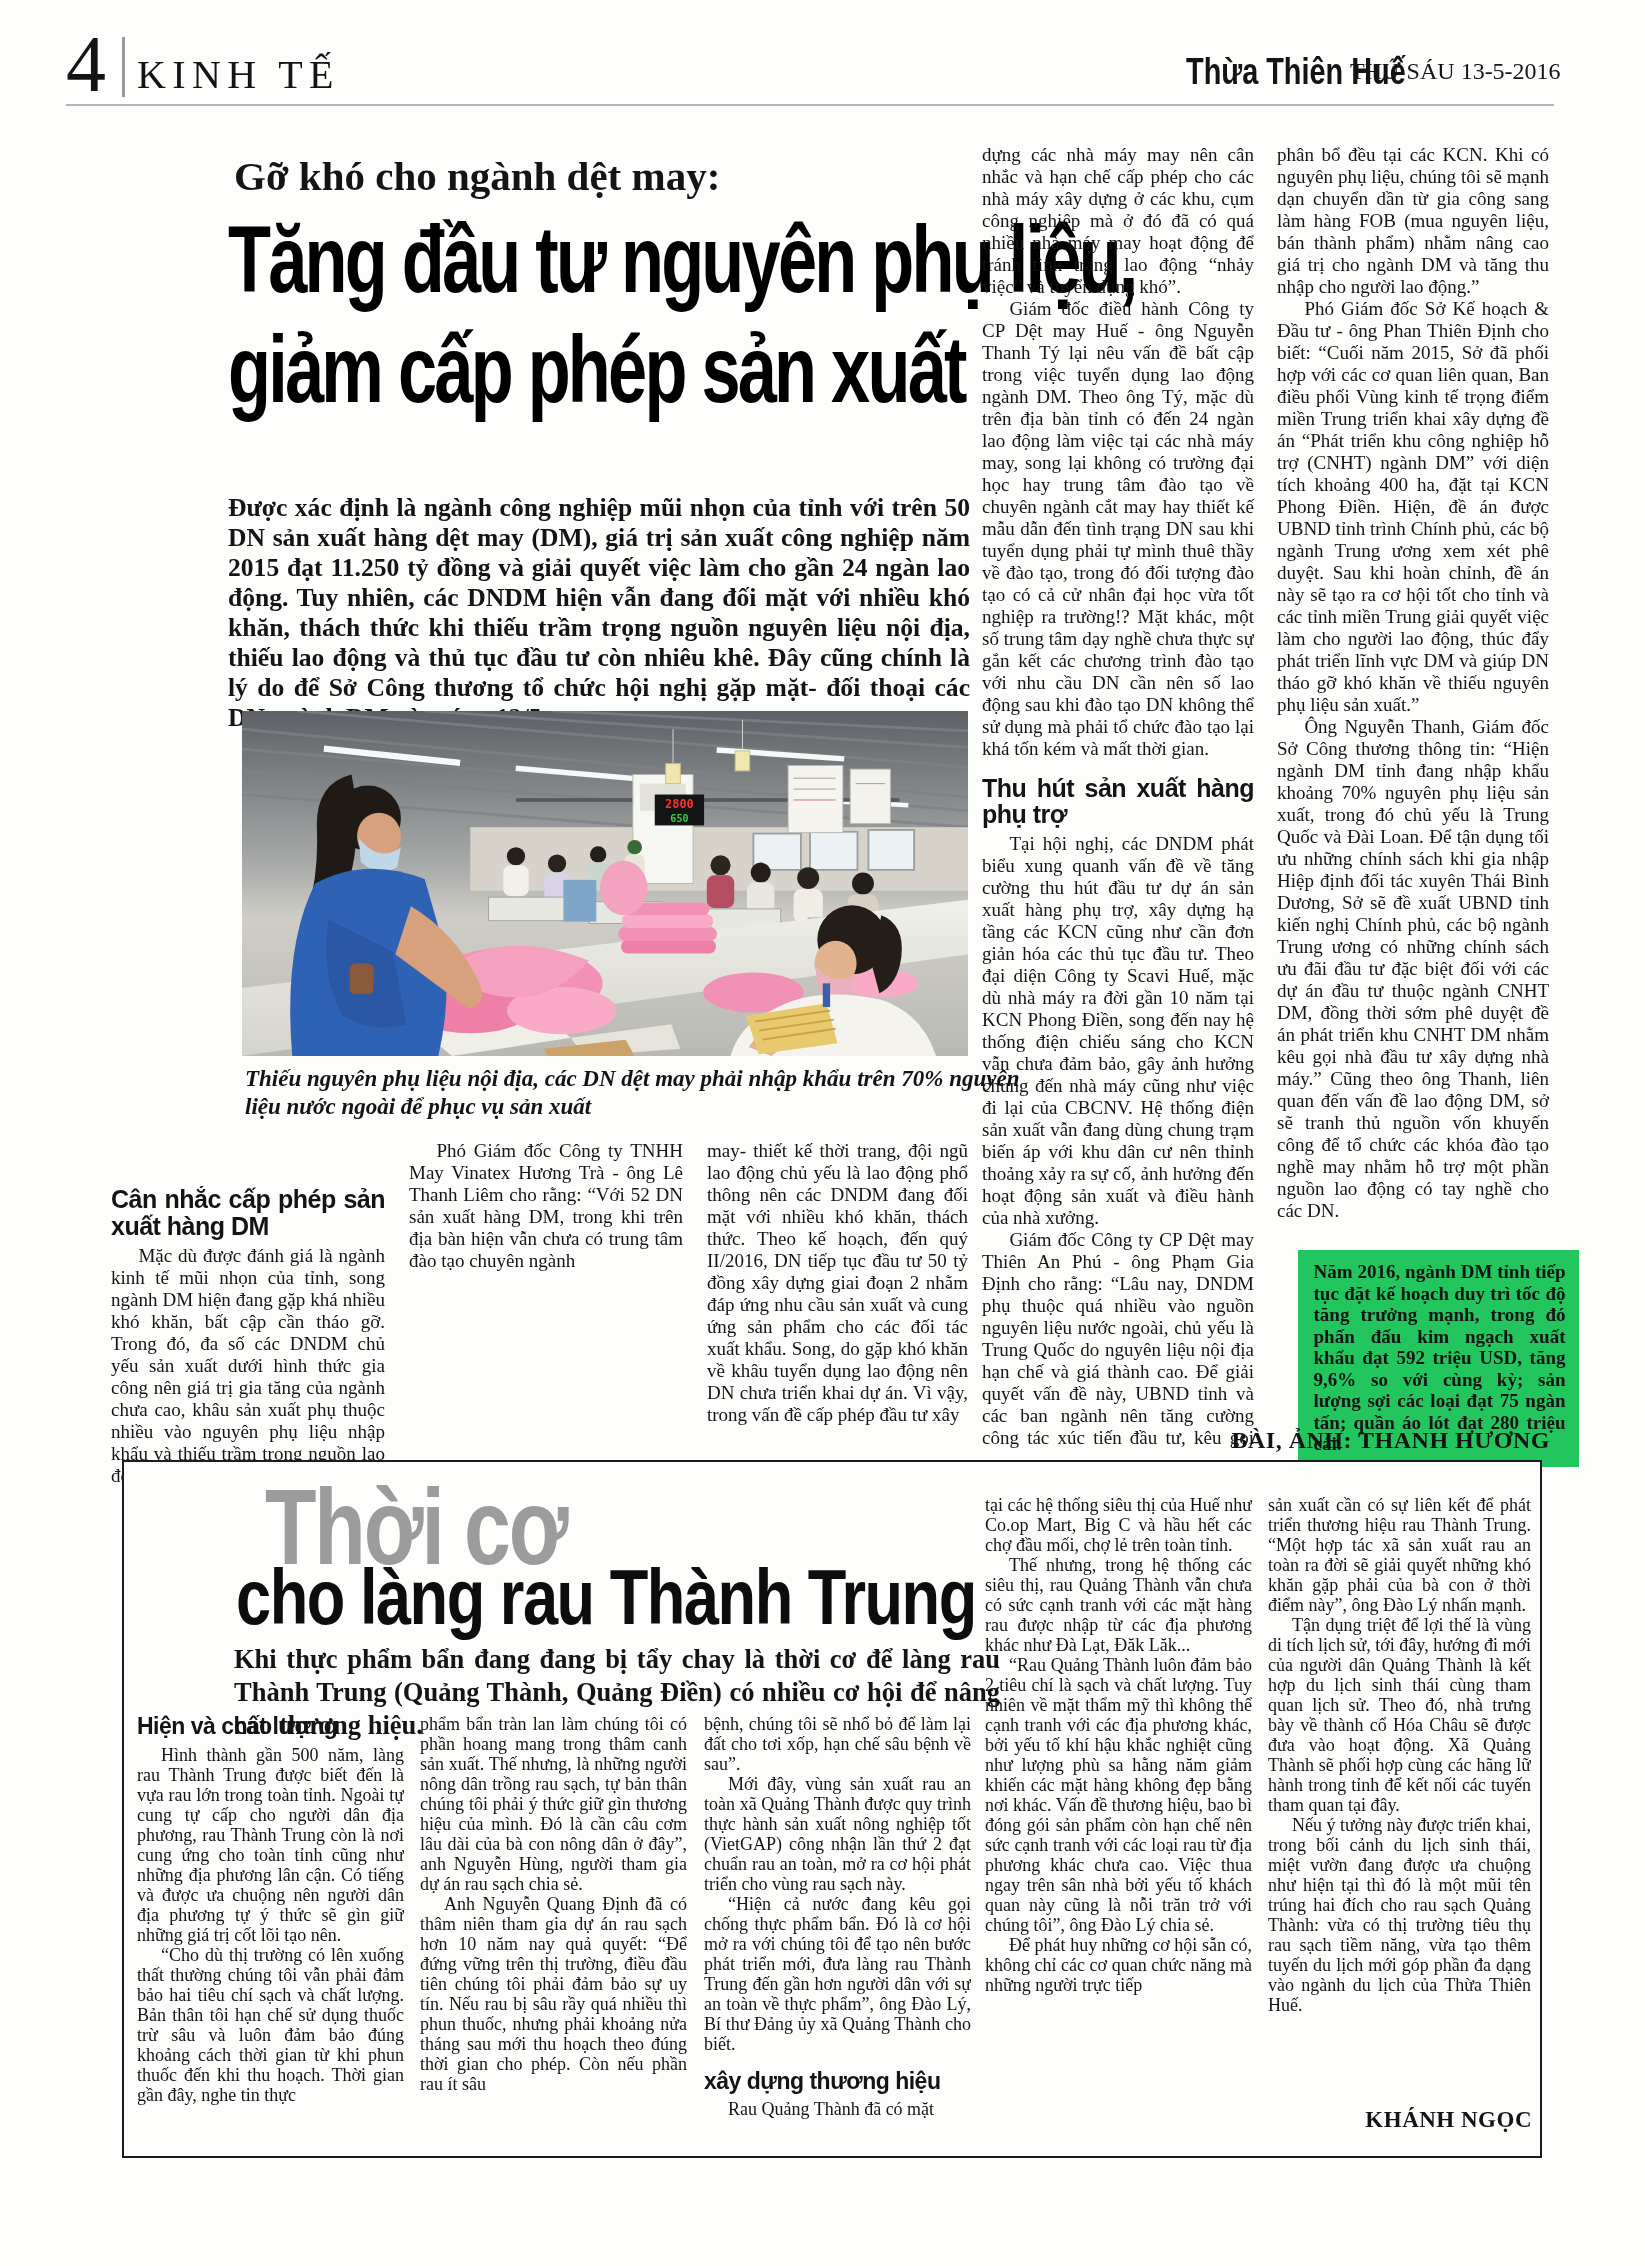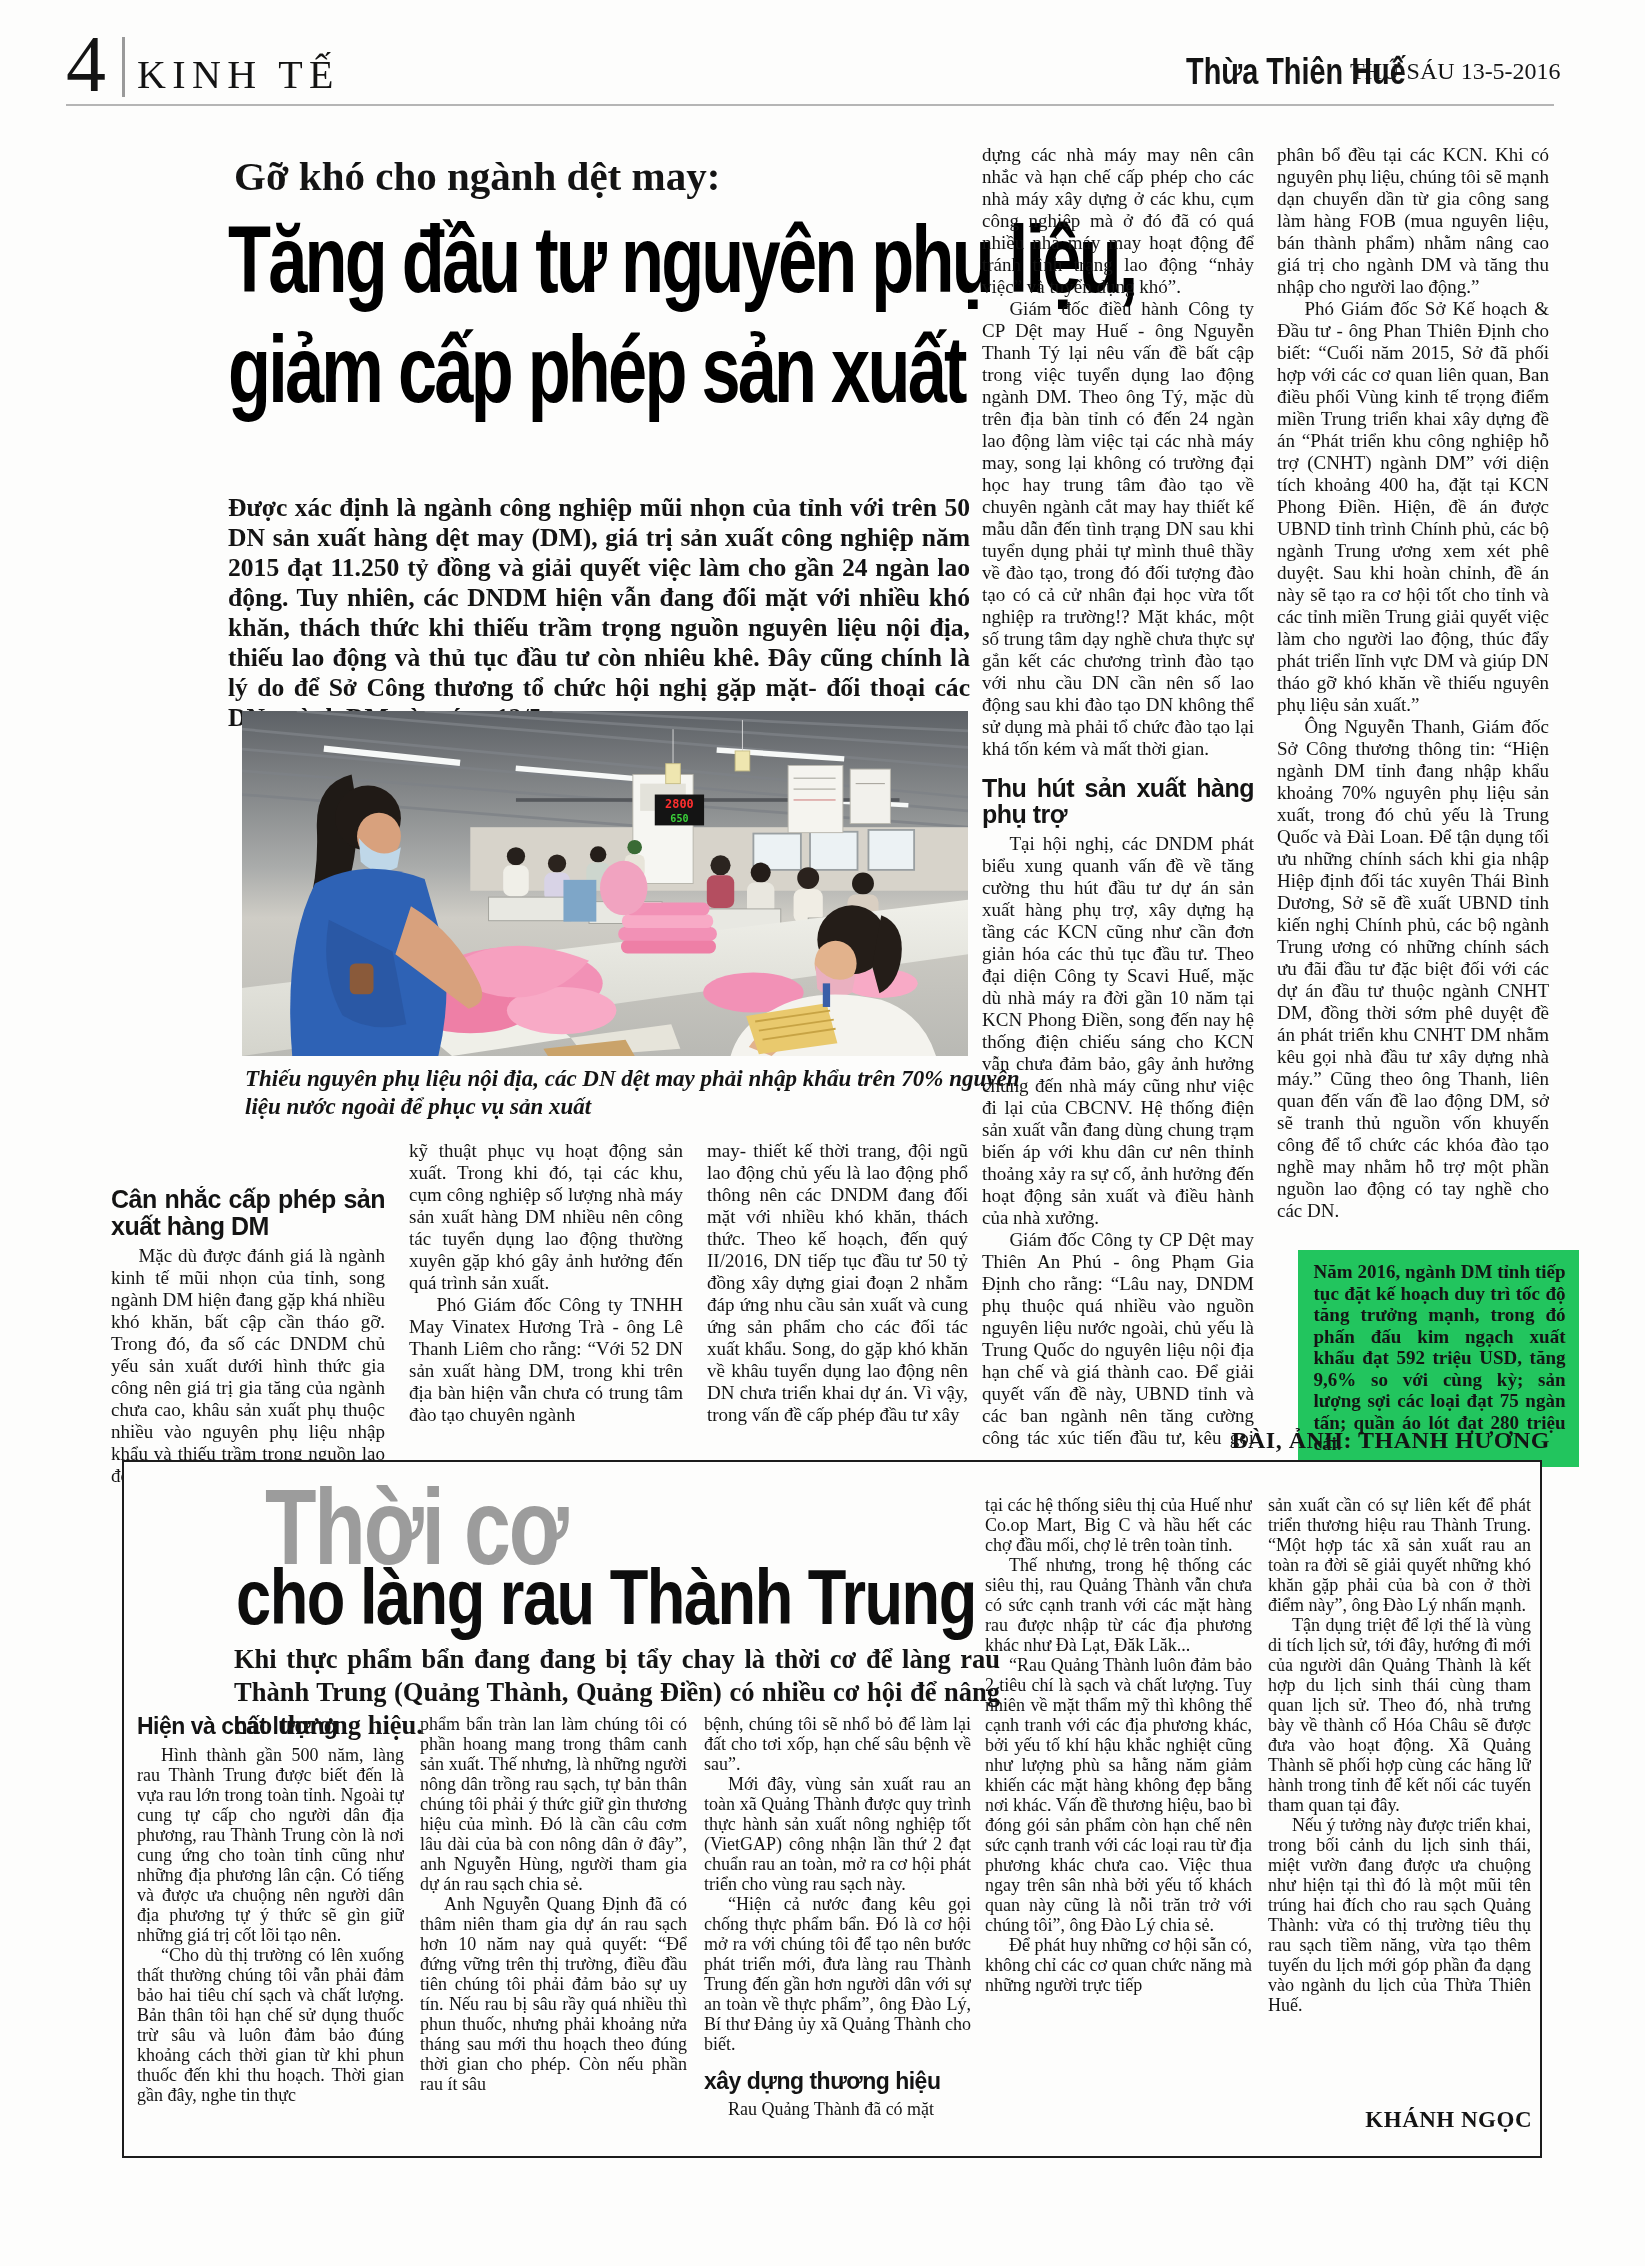--- a/index.html
+++ b/index.html
@@ -235,21 +235,20 @@
       </g>
     </svg>
   </figure>
   <figcaption class="abs caption">Thiếu nguyên phụ liệu nội địa, các DN dệt may phải nhập khẩu trên 70% nguyên liệu nước ngoài để phục vụ sản xuất</figcaption>
 
   <div class="abs bodycol tcol1">
     <h3 class="colsub">Cân nhắc cấp phép sản xuất hàng DM</h3>
     <p>Mặc dù được đánh giá là ngành kinh tế mũi nhọn của tỉnh, song ngành DM hiện đang gặp khá nhiều khó khăn, bất cập cần tháo gỡ. Trong đó, đa số các DNDM chủ yếu sản xuất dưới hình thức gia công nên giá trị gia tăng của ngành chưa cao, khâu sản xuất phụ thuộc nhiều vào nguyên phụ liệu nhập khẩu và thiếu trầm trọng nguồn lao động có tay nghề,</p>
   </div>
   <div class="abs bodycol tcol2">
-    <p class="cont">kỹ thuật phục vụ hoạt động sản xuất. Trong khi đó, tại các khu, cụm công nghiệp số lượng nhà máy sản xuất hàng DM nhiều nên công tác tuyển dụng lao động thường xuyên gặp khó gây ảnh hưởng đến quá trình sản xuất.</p>
     <p>Phó Giám đốc Công ty TNHH May Vinatex Hương Trà - ông Lê Thanh Liêm cho rằng: “Với 52 DN sản xuất hàng DM, trong khi trên địa bàn hiện vẫn chưa có trung tâm đào tạo chuyên ngành</p>
   </div>
   <div class="abs bodycol tcol3">
     <p class="cont">may- thiết kế thời trang, đội ngũ lao động chủ yếu là lao động phổ thông nên các DNDM đang đối mặt với nhiều khó khăn, thách thức. Theo kế hoạch, đến quý II/2016, DN tiếp tục đầu tư 50 tỷ đồng xây dựng giai đoạn 2 nhằm đáp ứng nhu cầu sản xuất và cung ứng sản phẩm cho các đối tác xuất khẩu. Song, do gặp khó khăn về khâu tuyển dụng lao động nên DN chưa triển khai dự án. Vì vậy, trong vấn đề cấp phép đầu tư xây</p>
   </div>
   <div class="abs bodycol tcol4">
     <p class="cont">dựng các nhà máy may nên cân nhắc và hạn chế cấp phép cho các nhà máy xây dựng ở các khu, cụm công nghiệp mà ở đó đã có quá nhiều nhà máy may hoạt động để tránh tình trạng lao động “nhảy việc” và tuyển dụng khó”.</p>
     <p>Giám đốc điều hành Công ty CP Dệt may Huế - ông Nguyễn Thanh Tý lại nêu vấn đề bất cập trong việc tuyển dụng lao động ngành DM. Theo ông Tý, mặc dù trên địa bàn tỉnh có đến 24 ngàn lao động làm việc tại các nhà máy may, song lại không có trường đại học hay trung tâm đào tạo về chuyên ngành cắt may hay thiết kế mẫu dẫn đến tình trạng DN sau khi tuyển dụng phải tự mình thuê thầy về đào tạo, trong đó đối tượng đào tạo có cả cử nhân đại học vừa tốt nghiệp ra trường!? Mặt khác, một số trung tâm dạy nghề chưa thực sự gắn kết các chương trình đào tạo với nhu cầu DN cần nên số lao động sau khi đào tạo DN không thể sử dụng mà phải tổ chức đào tạo lại khá tốn kém và mất thời gian.</p>
     <h3 class="colsub mid">Thu hút sản xuất hàng phụ trợ</h3>
     <p>Tại hội nghị, các DNDM phát biểu xung quanh vấn đề về tăng cường thu hút đầu tư dự án sản xuất hàng phụ trợ, xây dựng hạ tầng các KCN cũng như cần đơn giản hóa các thủ tục đầu tư. Theo đại diện Công ty Scavi Huế, mặc dù nhà máy ra đời gần 10 năm tại KCN Phong Điền, song đến nay hệ thống điện chiếu sáng cho KCN vẫn chưa đảm bảo, gây ảnh hưởng chung đến nhà máy cũng như việc đi lại của CBCNV. Hệ thống điện sản xuất vẫn đang dùng chung trạm biến áp với khu dân cư nên thỉnh thoảng xảy ra sự cố, ảnh hưởng đến hoạt động sản xuất và điều hành của nhà xưởng.</p>

